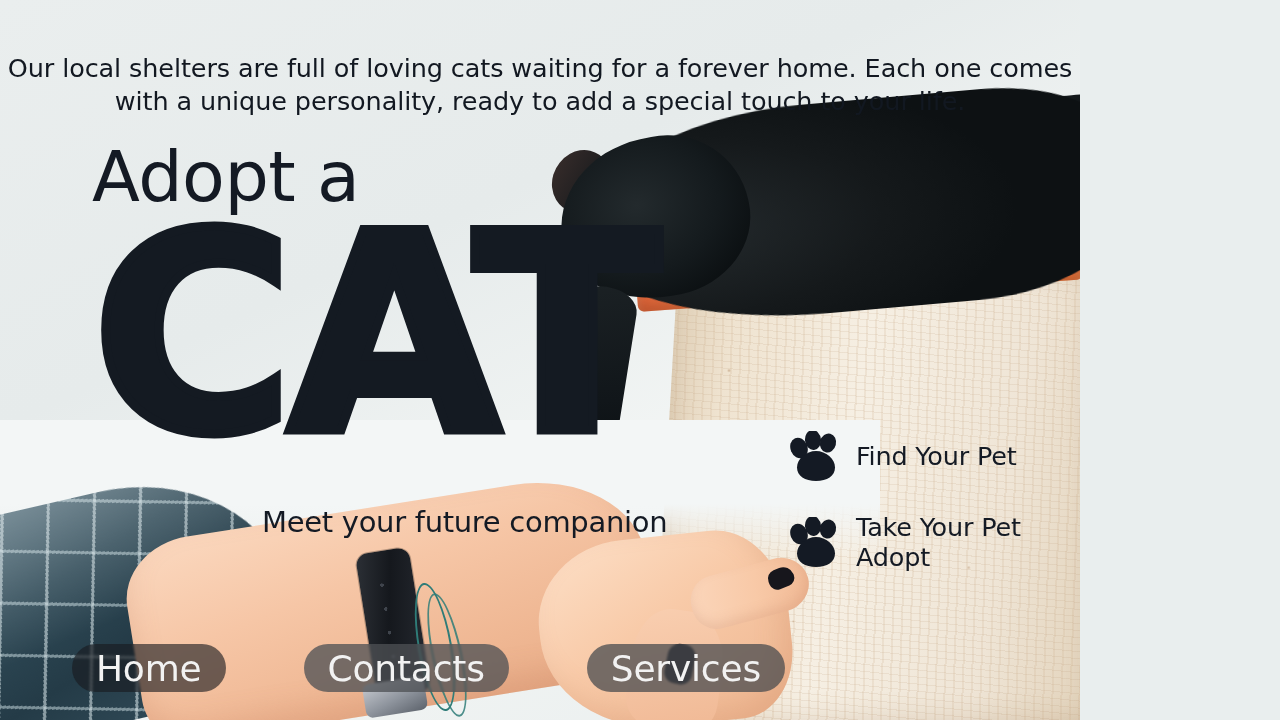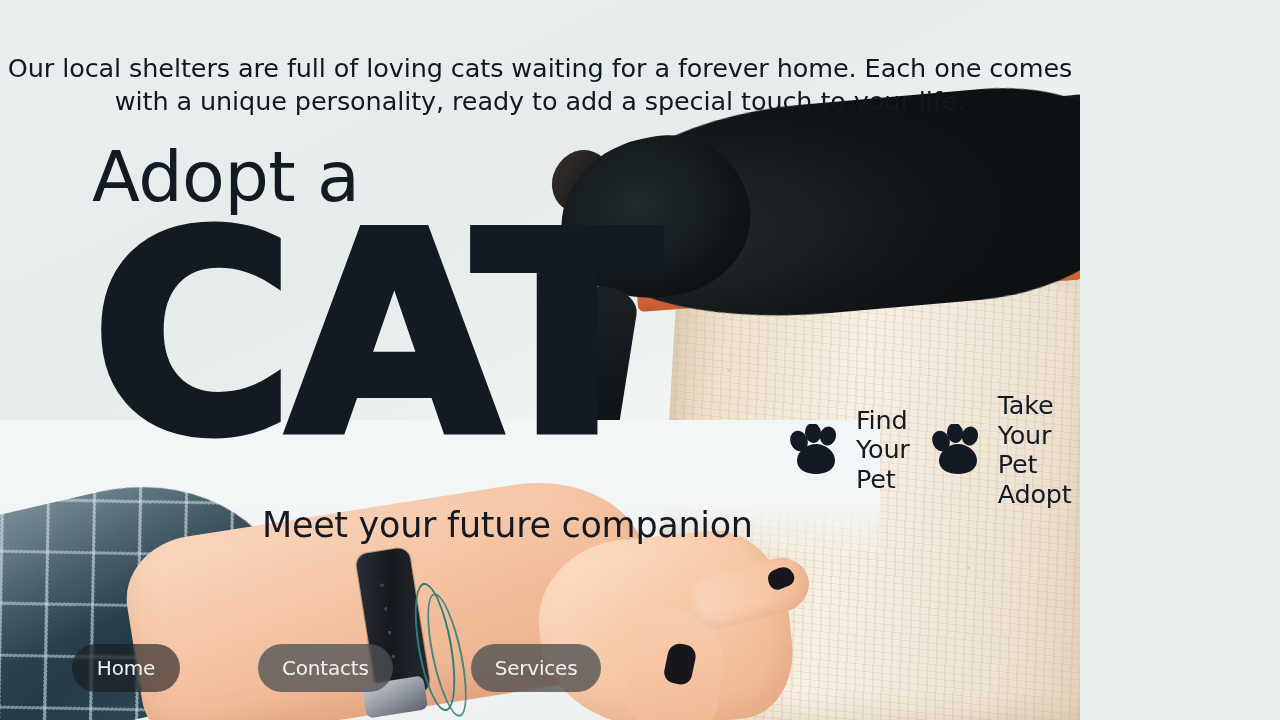--- a/index.html
+++ b/index.html
@@ -183,44 +183,44 @@
   }
   .cat-word{
     position:absolute; left:92px; top:198px;
     font-size:275px; line-height:1; color:#141a22;
     font-weight:700; letter-spacing:-6px;
     font-family:"DejaVu Sans", sans-serif;
     -webkit-text-stroke:9px #141a22;
   }
   .tagline{
     position:absolute; left:262px; top:508px;
-    font-size:35px; line-height:1; color:#141a24; letter-spacing:-.3px;
+    font-size:29px; line-height:1; color:#141a24; letter-spacing:-.3px;
   }
 
   
   .features{
-    position:absolute; right:24px; top:391px; width:268px;
-    display:flex; flex-direction:row; gap:20px;
+    position:absolute; right:24px; top:431px; width:268px;
+    display:flex; flex-direction:column; gap:30px;
   }
   .feature{ display:flex; align-items:center; gap:12px; }
   .paw-icon{ flex:0 0 auto; width:56px; height:52px; }
   .feature-label{
     font-size:25.5px; line-height:1.16; color:#141a24; letter-spacing:-.2px;
   }
 
   
   .nav{
     position:absolute; left:72px; bottom:28px;
     display:flex; align-items:center; gap:78px;
   }
   .nav-pill{
     display:inline-flex; align-items:center; justify-content:center;
     height:48px; padding:0 24px; min-width:108px;
     border-radius:26px; border:none; cursor:pointer;
-    color:#f2f2f2; font-size:20px; letter-spacing:-.2px;
+    color:#f2f2f2; font-size:36px; letter-spacing:-.2px;
     font-family:"DejaVu Sans", sans-serif;
     background:rgba(24,26,30,.62);
     backdrop-filter:blur(1px);
     margin-top:28px;
   }
   .nav-pill.p2{ background:rgba(60,48,40,.70); }
   .nav-pill.p3{ background:rgba(72,74,78,.74); }
   .nav-pill.p4{ background:rgba(78,80,84,.76); }
 </style>
 </head>

